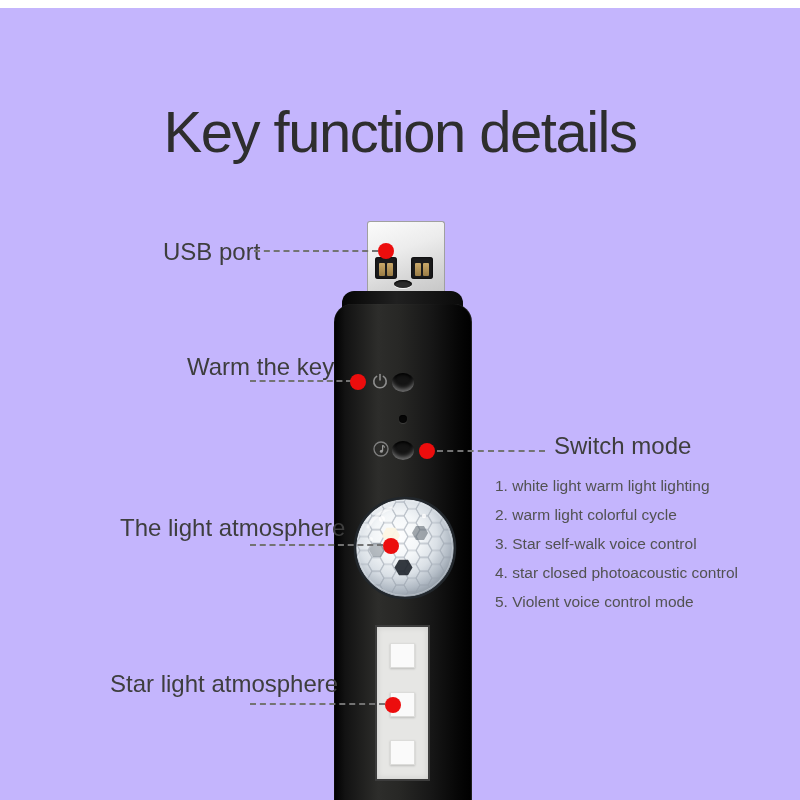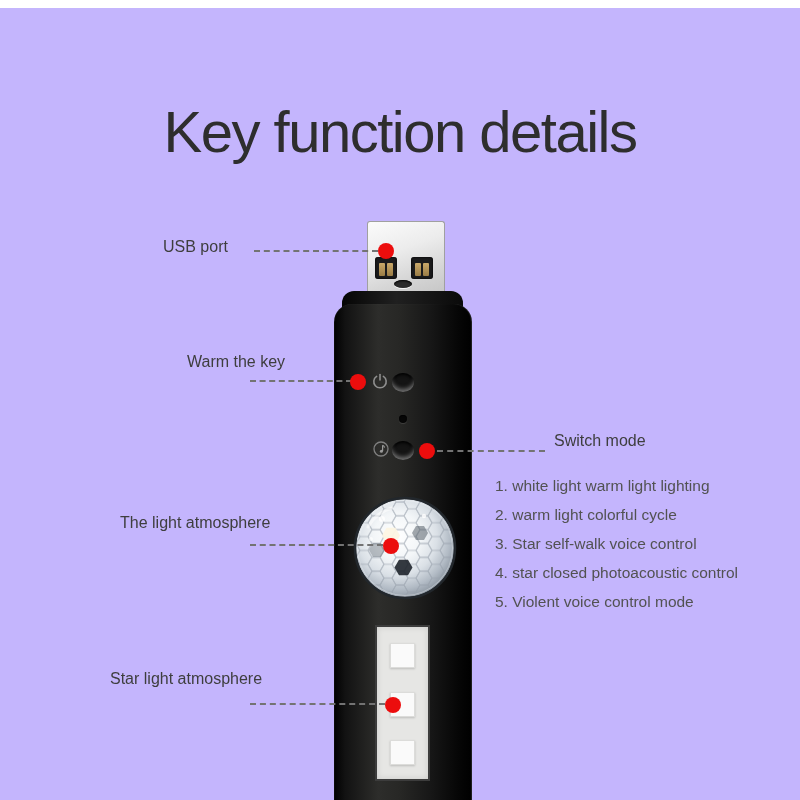--- a/index.html
+++ b/index.html
@@ -73,21 +73,21 @@
     background:#e6e6e4;border:2px solid #3c3c3c;
     box-shadow:inset 0 0 6px rgba(0,0,0,.12);
   }
   .led-square{
     position:absolute;left:13px;width:25px;height:25px;background:#fafafa;
     border:1px solid #dcdcda;box-shadow:0 1px 2px rgba(0,0,0,.18);
   }
   .led-square.s1{top:16px;} .led-square.s2{top:65px;} .led-square.s3{top:113px;}
   
   .callout-label{
-    position:absolute;font-size:16px;color:var(--label-text);white-space:nowrap;
+    position:absolute;font-size:24px;color:var(--label-text);white-space:nowrap;
   }
   .dash-line{
     position:absolute;height:0;border-top:2px dashed var(--line-gray);z-index:5;
   }
   .marker-dot{
     position:absolute;width:16px;height:16px;border-radius:50%;
     background:var(--accent-red);z-index:6;
   }
   
   .mode-list{

